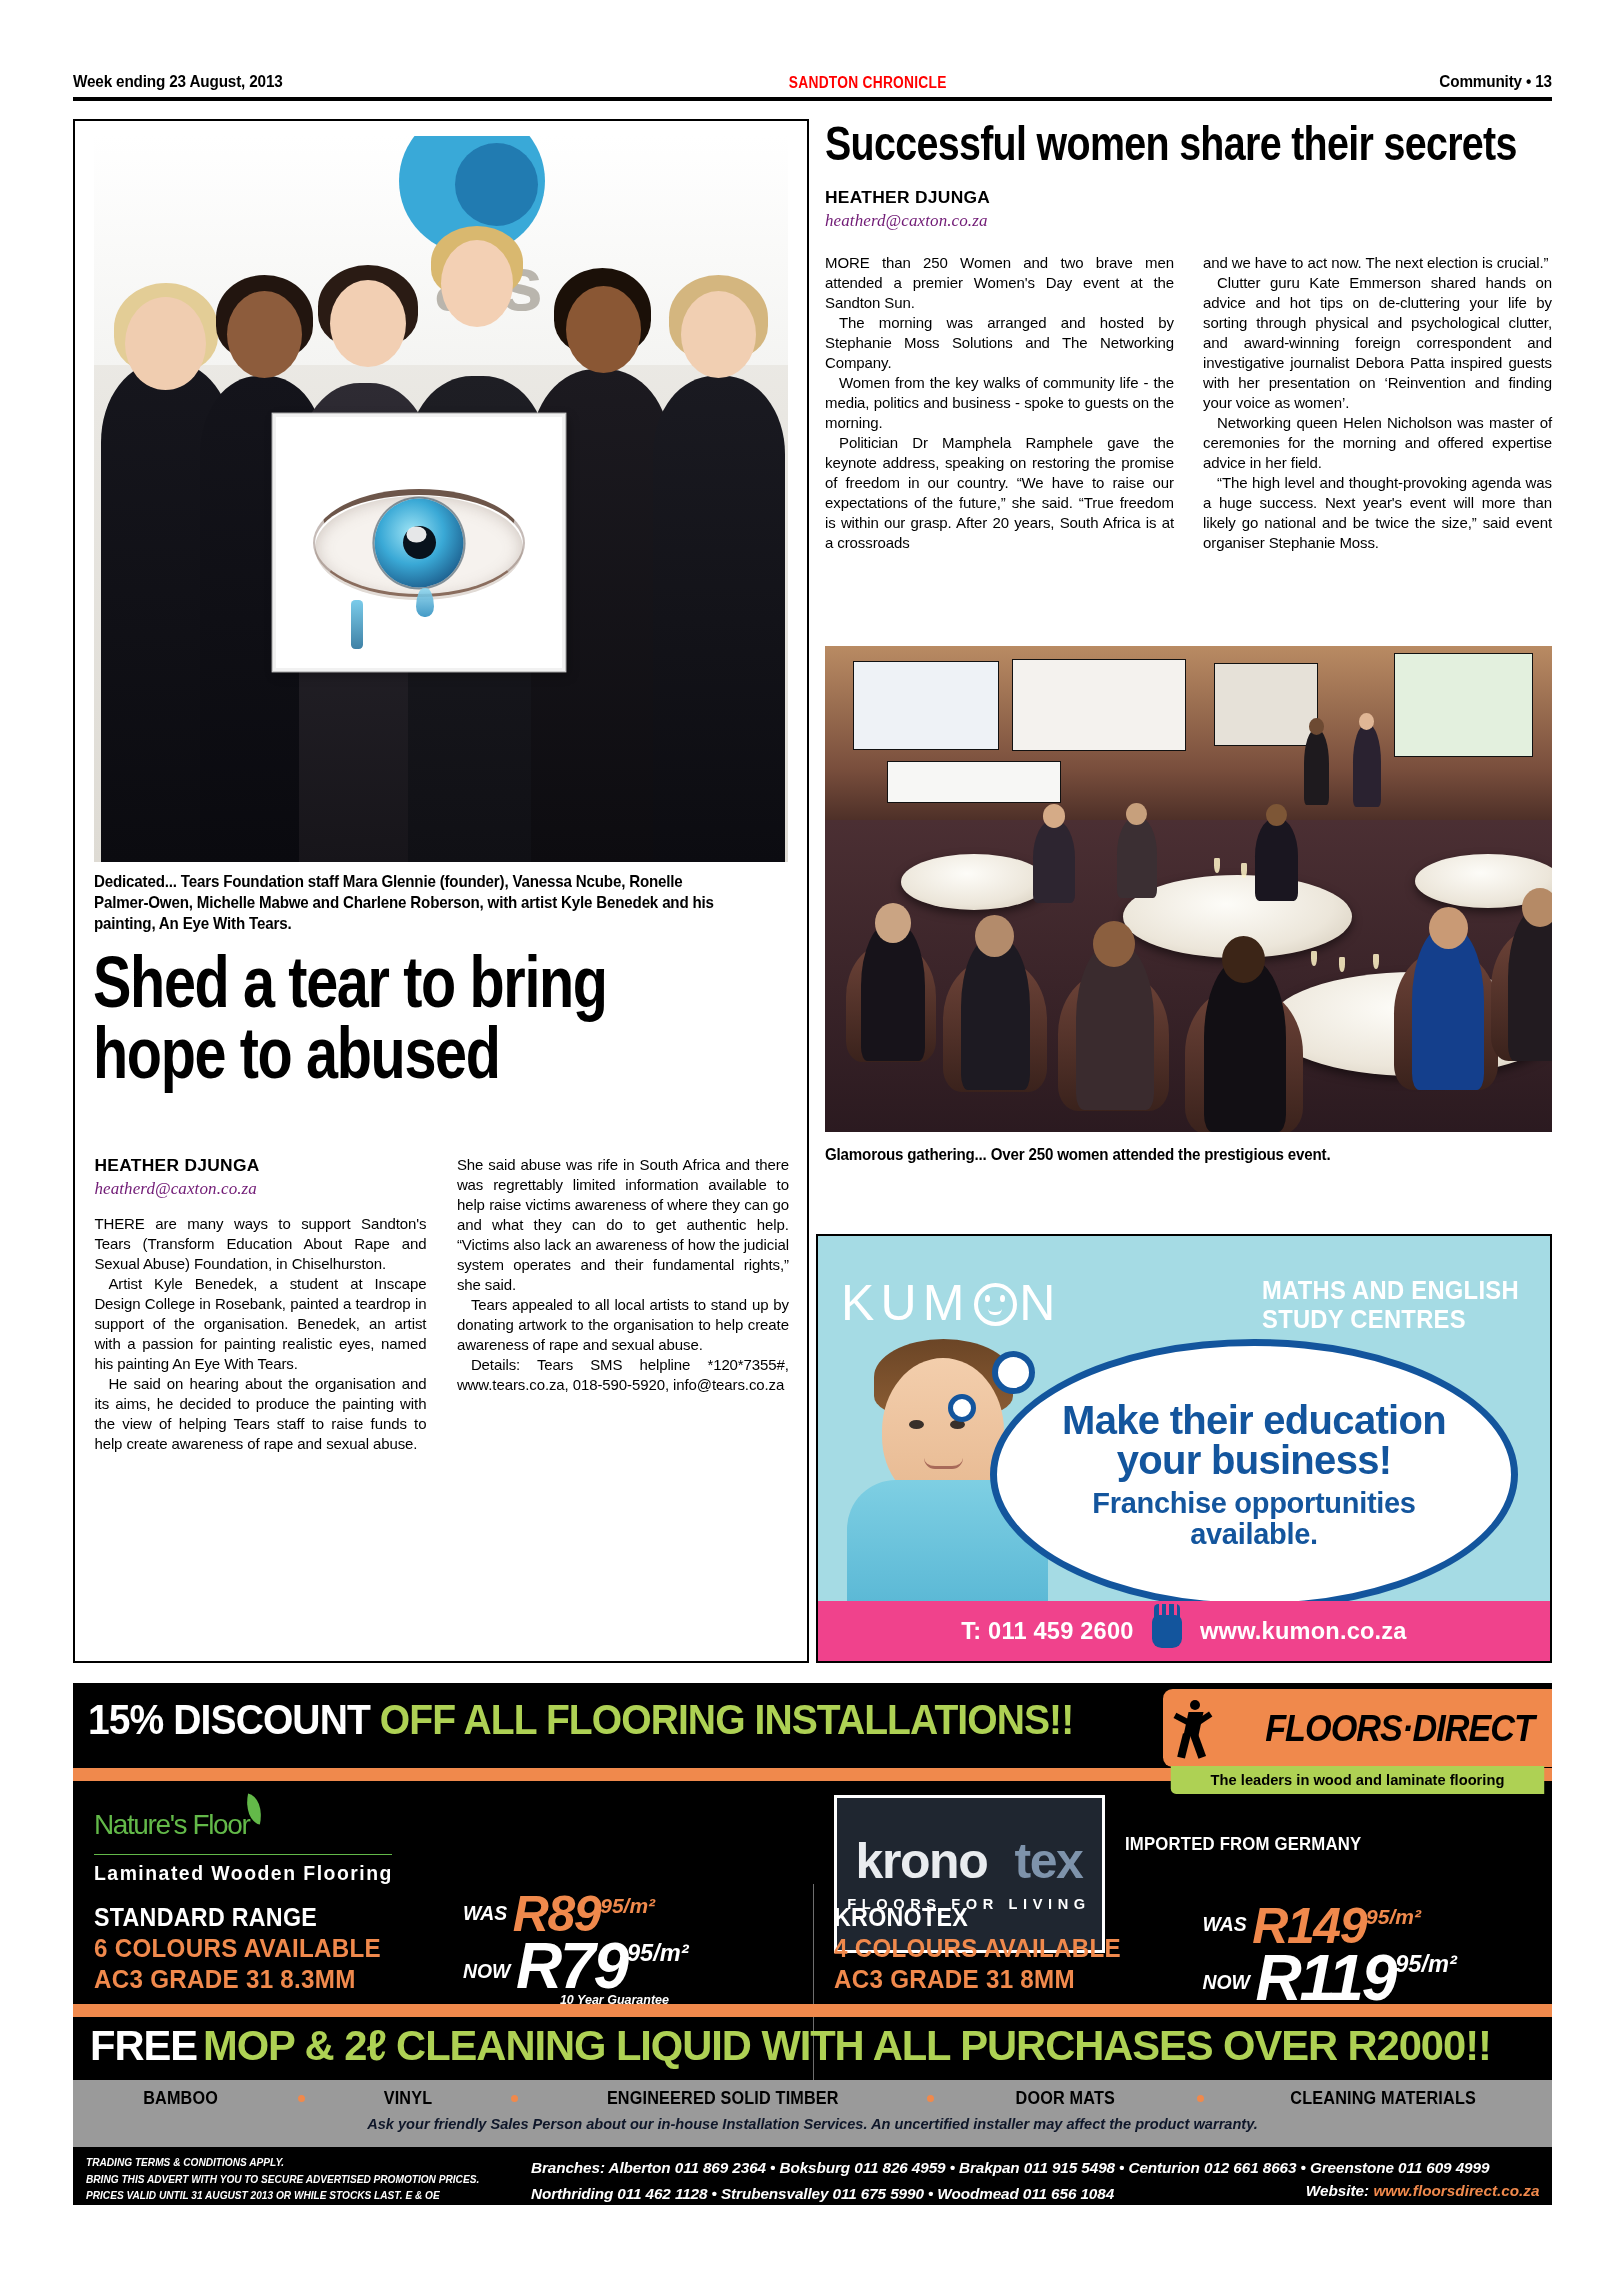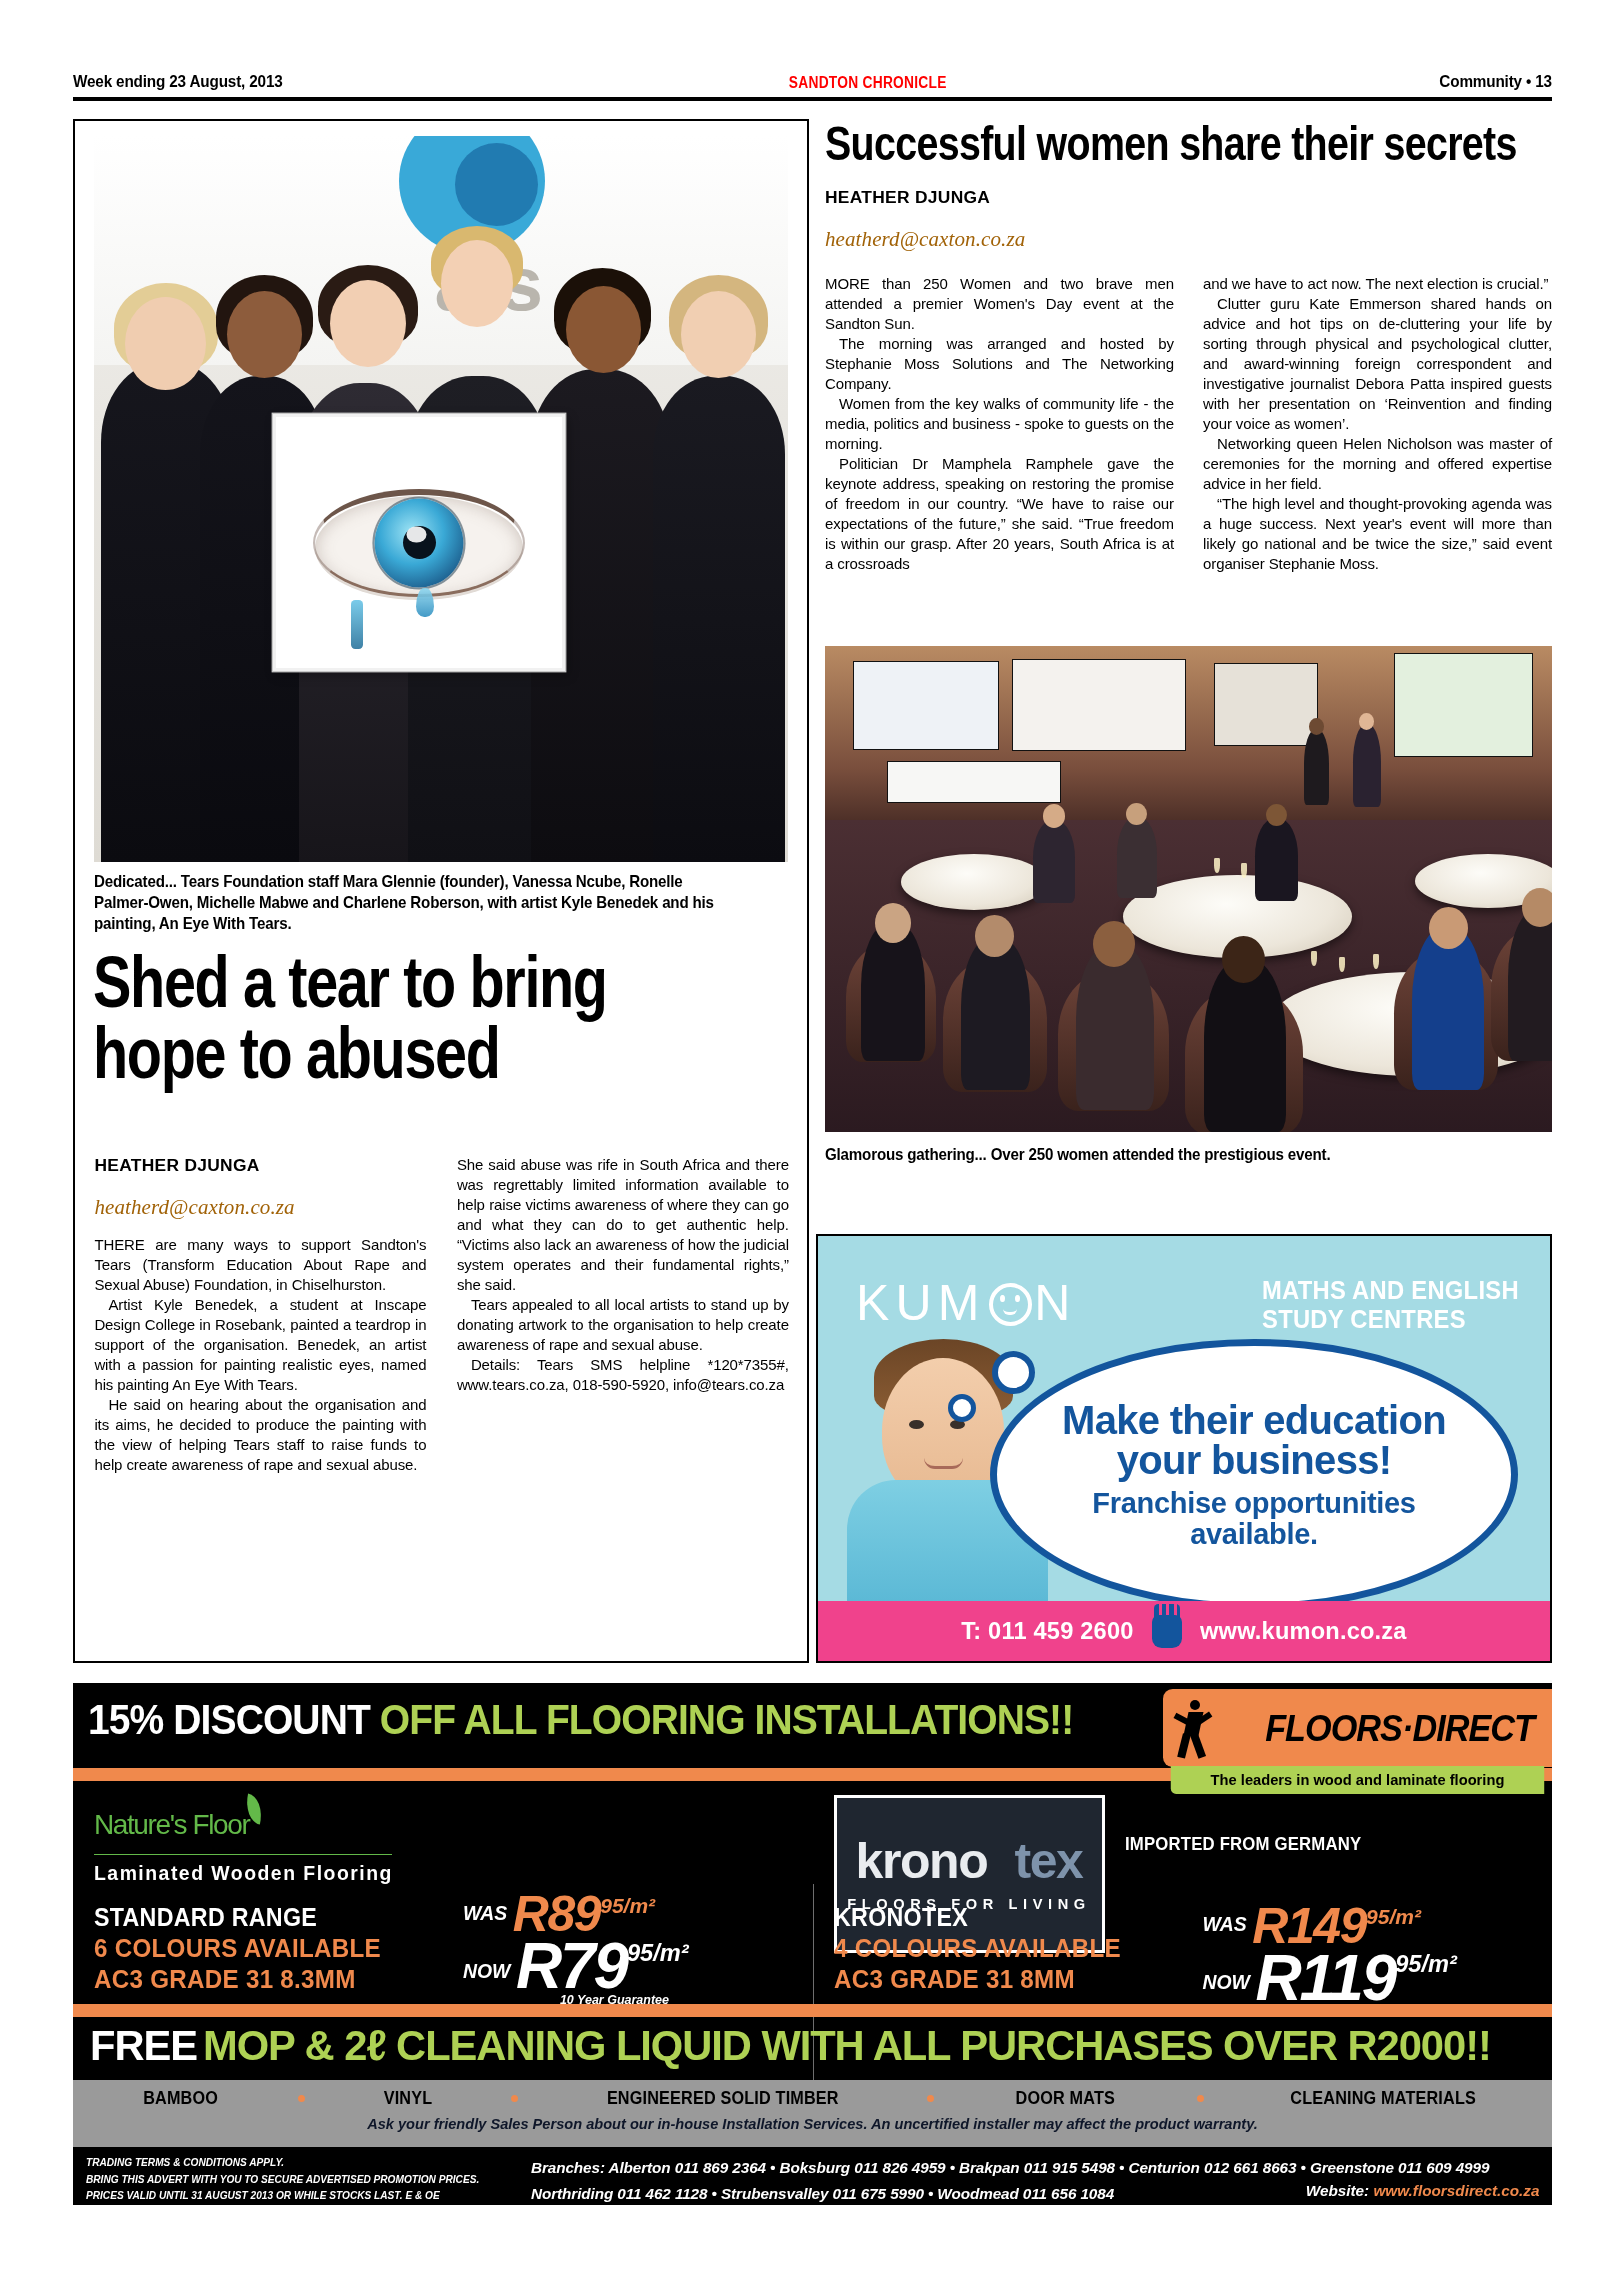--- a/index.html
+++ b/index.html
@@ -199,24 +199,24 @@
   .byline-name {
     font-family: "Liberation Sans", sans-serif;
     font-weight: bold;
     font-size: 17.4px;
     letter-spacing: 0.3px;
     color: #000;
   }
   .byline-mail {
     font-family: "Liberation Serif", serif;
     font-style: italic;
-    font-size: 21px;
+    font-size: 17px;
     letter-spacing: 0.1px;
-    color: #a16207;
-    margin-top: 19px;
+    color: #701a75;
+    margin-top: 3px;
   }
 
   
   .lower-cols {
     position: absolute;
     left: 19.4px; top: 1034px;
     width: 696px;
     display: flex;
     gap: 30.5px;
   }
@@ -315,21 +315,21 @@
     width: 736px; height: 429px;
     border: 2.8px solid #000;
     background: #a5dbe4;
     overflow: hidden;
   }
   .kumon-top {
     position:absolute; left:0; top:0; width:100%; height:369px;
     background:#a5dbe4;
   }
   .kumon-logo {
-    position:absolute; left: 38px; top: 42px;
+    position:absolute; left: 23px; top: 42px;
     font-family:"Liberation Sans",sans-serif;
     font-size: 50px; font-weight: 400; color:#fff;
     letter-spacing: 6.2px;
     line-height: 50px;
   }
   .kumon-face-o {
     display:inline-block;
     width:43px; height:43px; border:4.2px solid #fff; border-radius:50%;
     position:relative; vertical-align:-5.6px; margin: 0 2.8px;
   }

